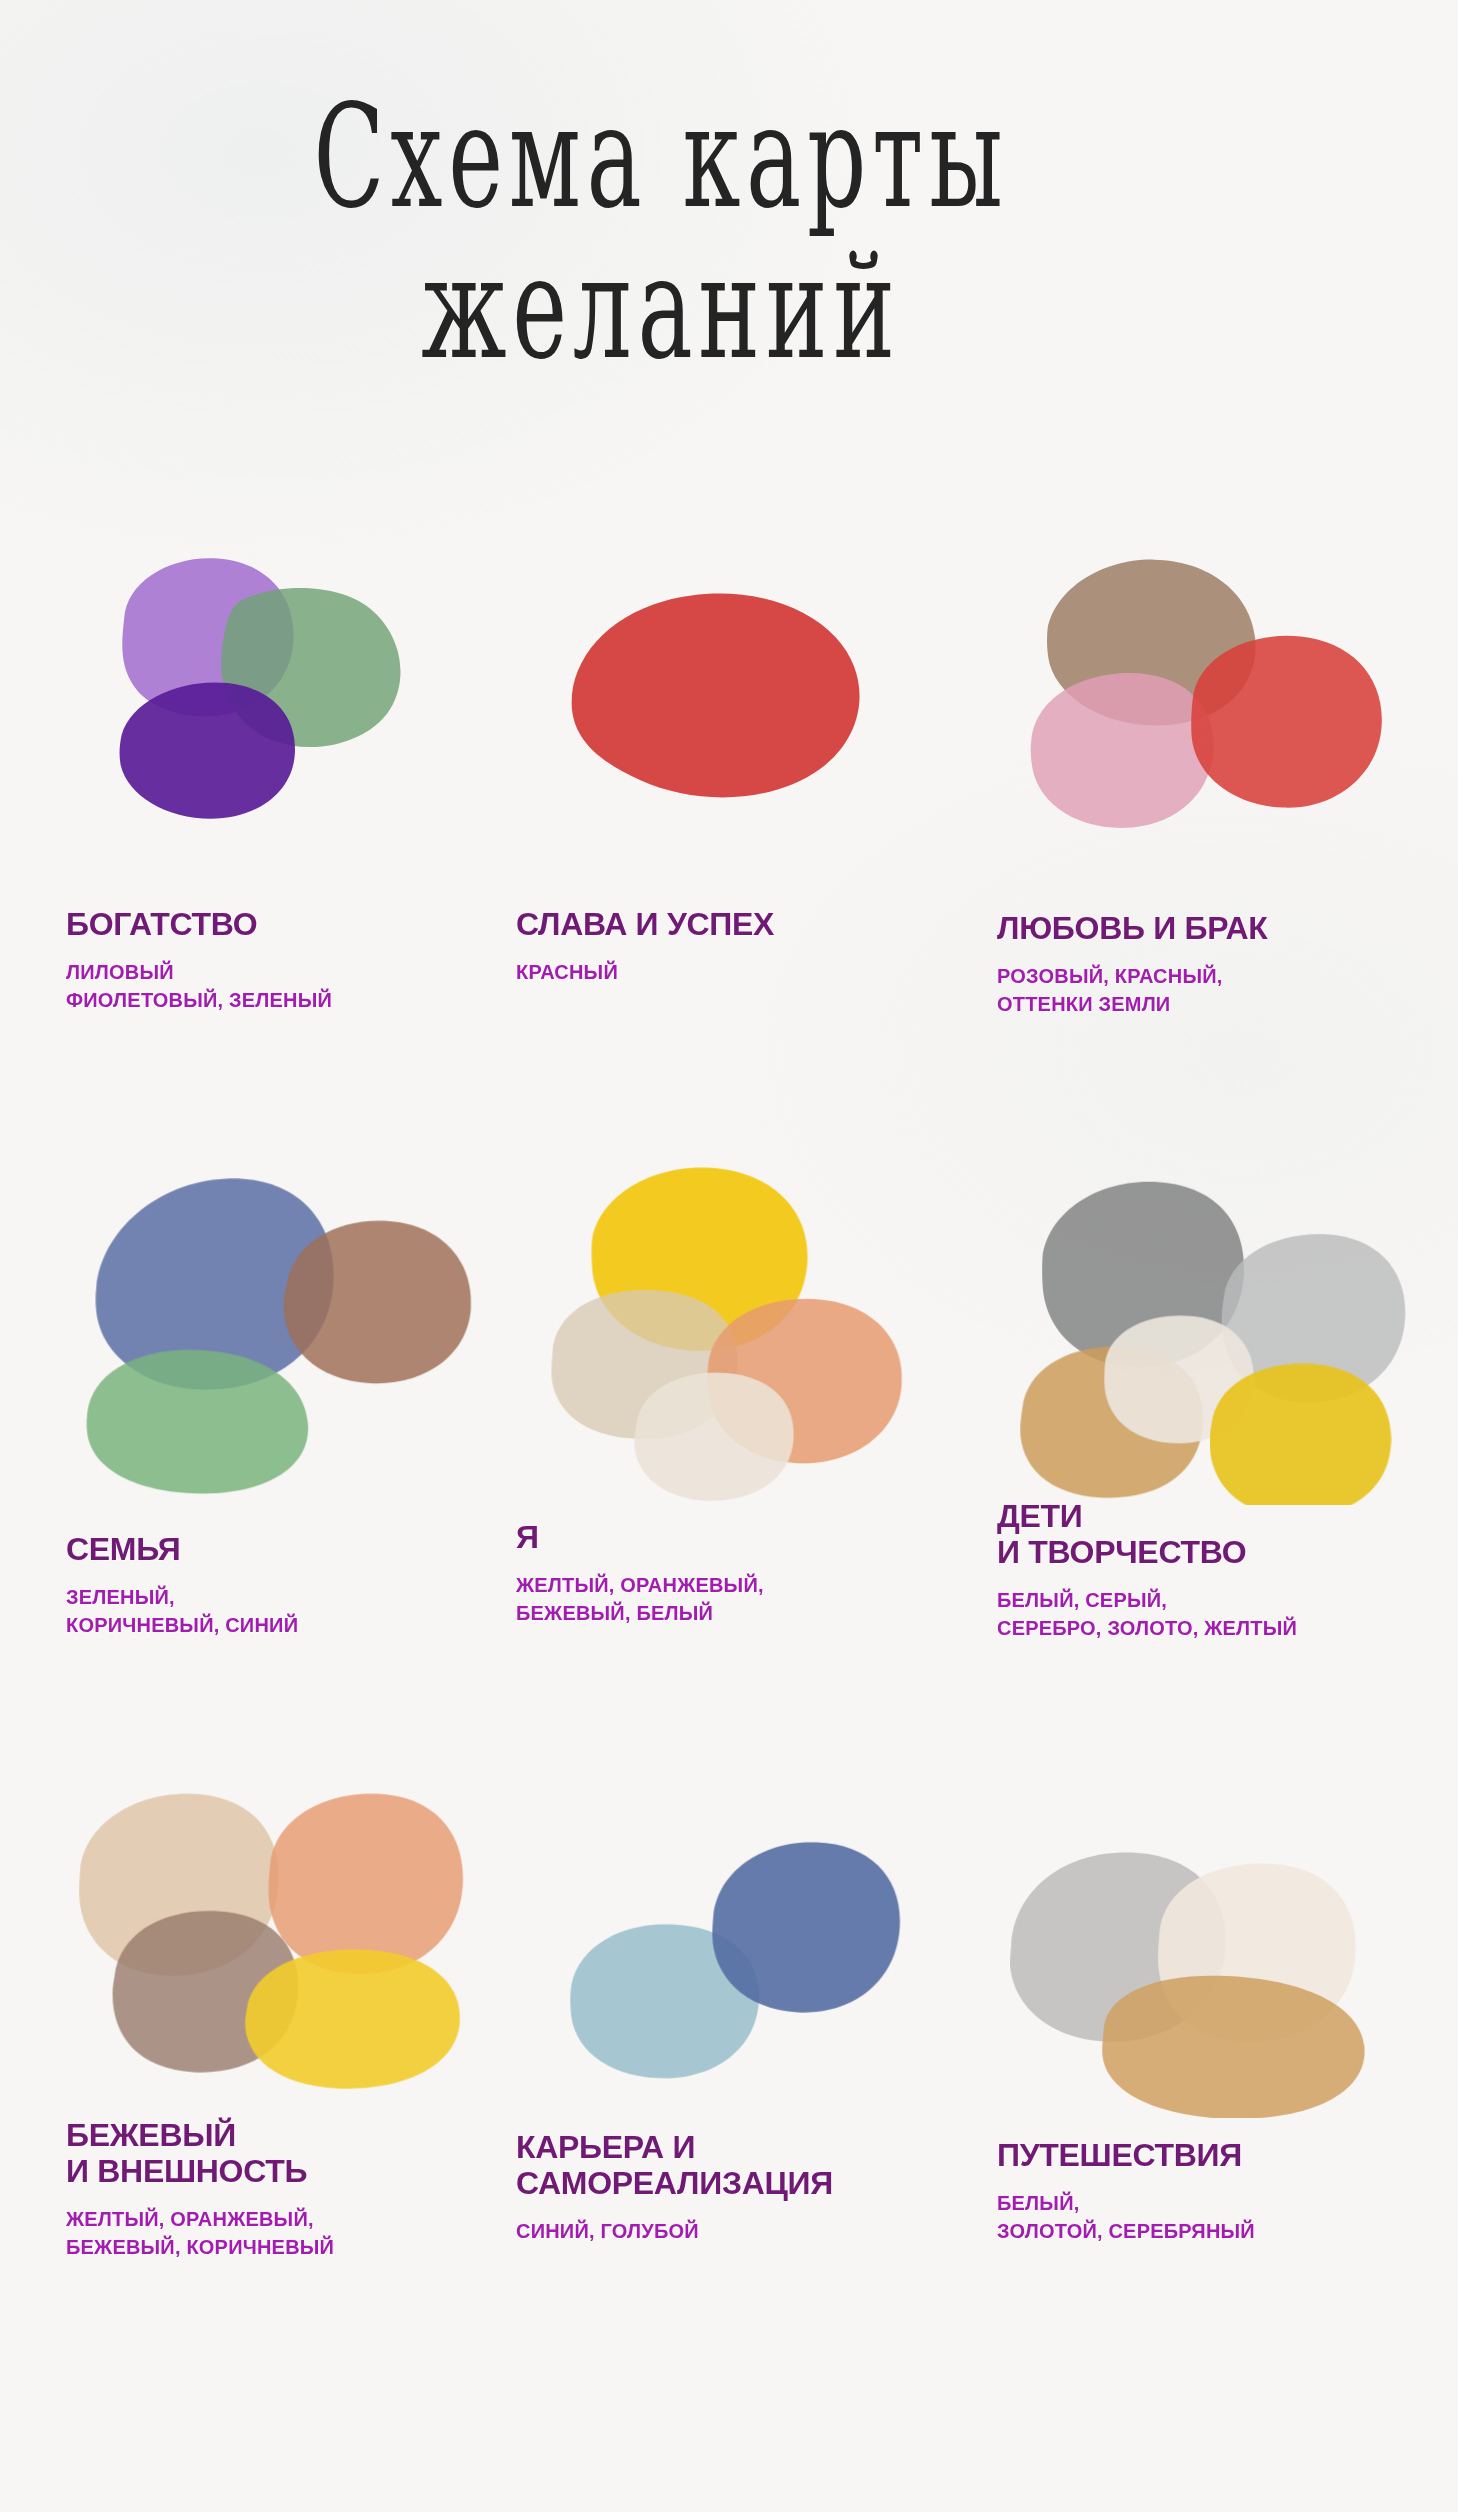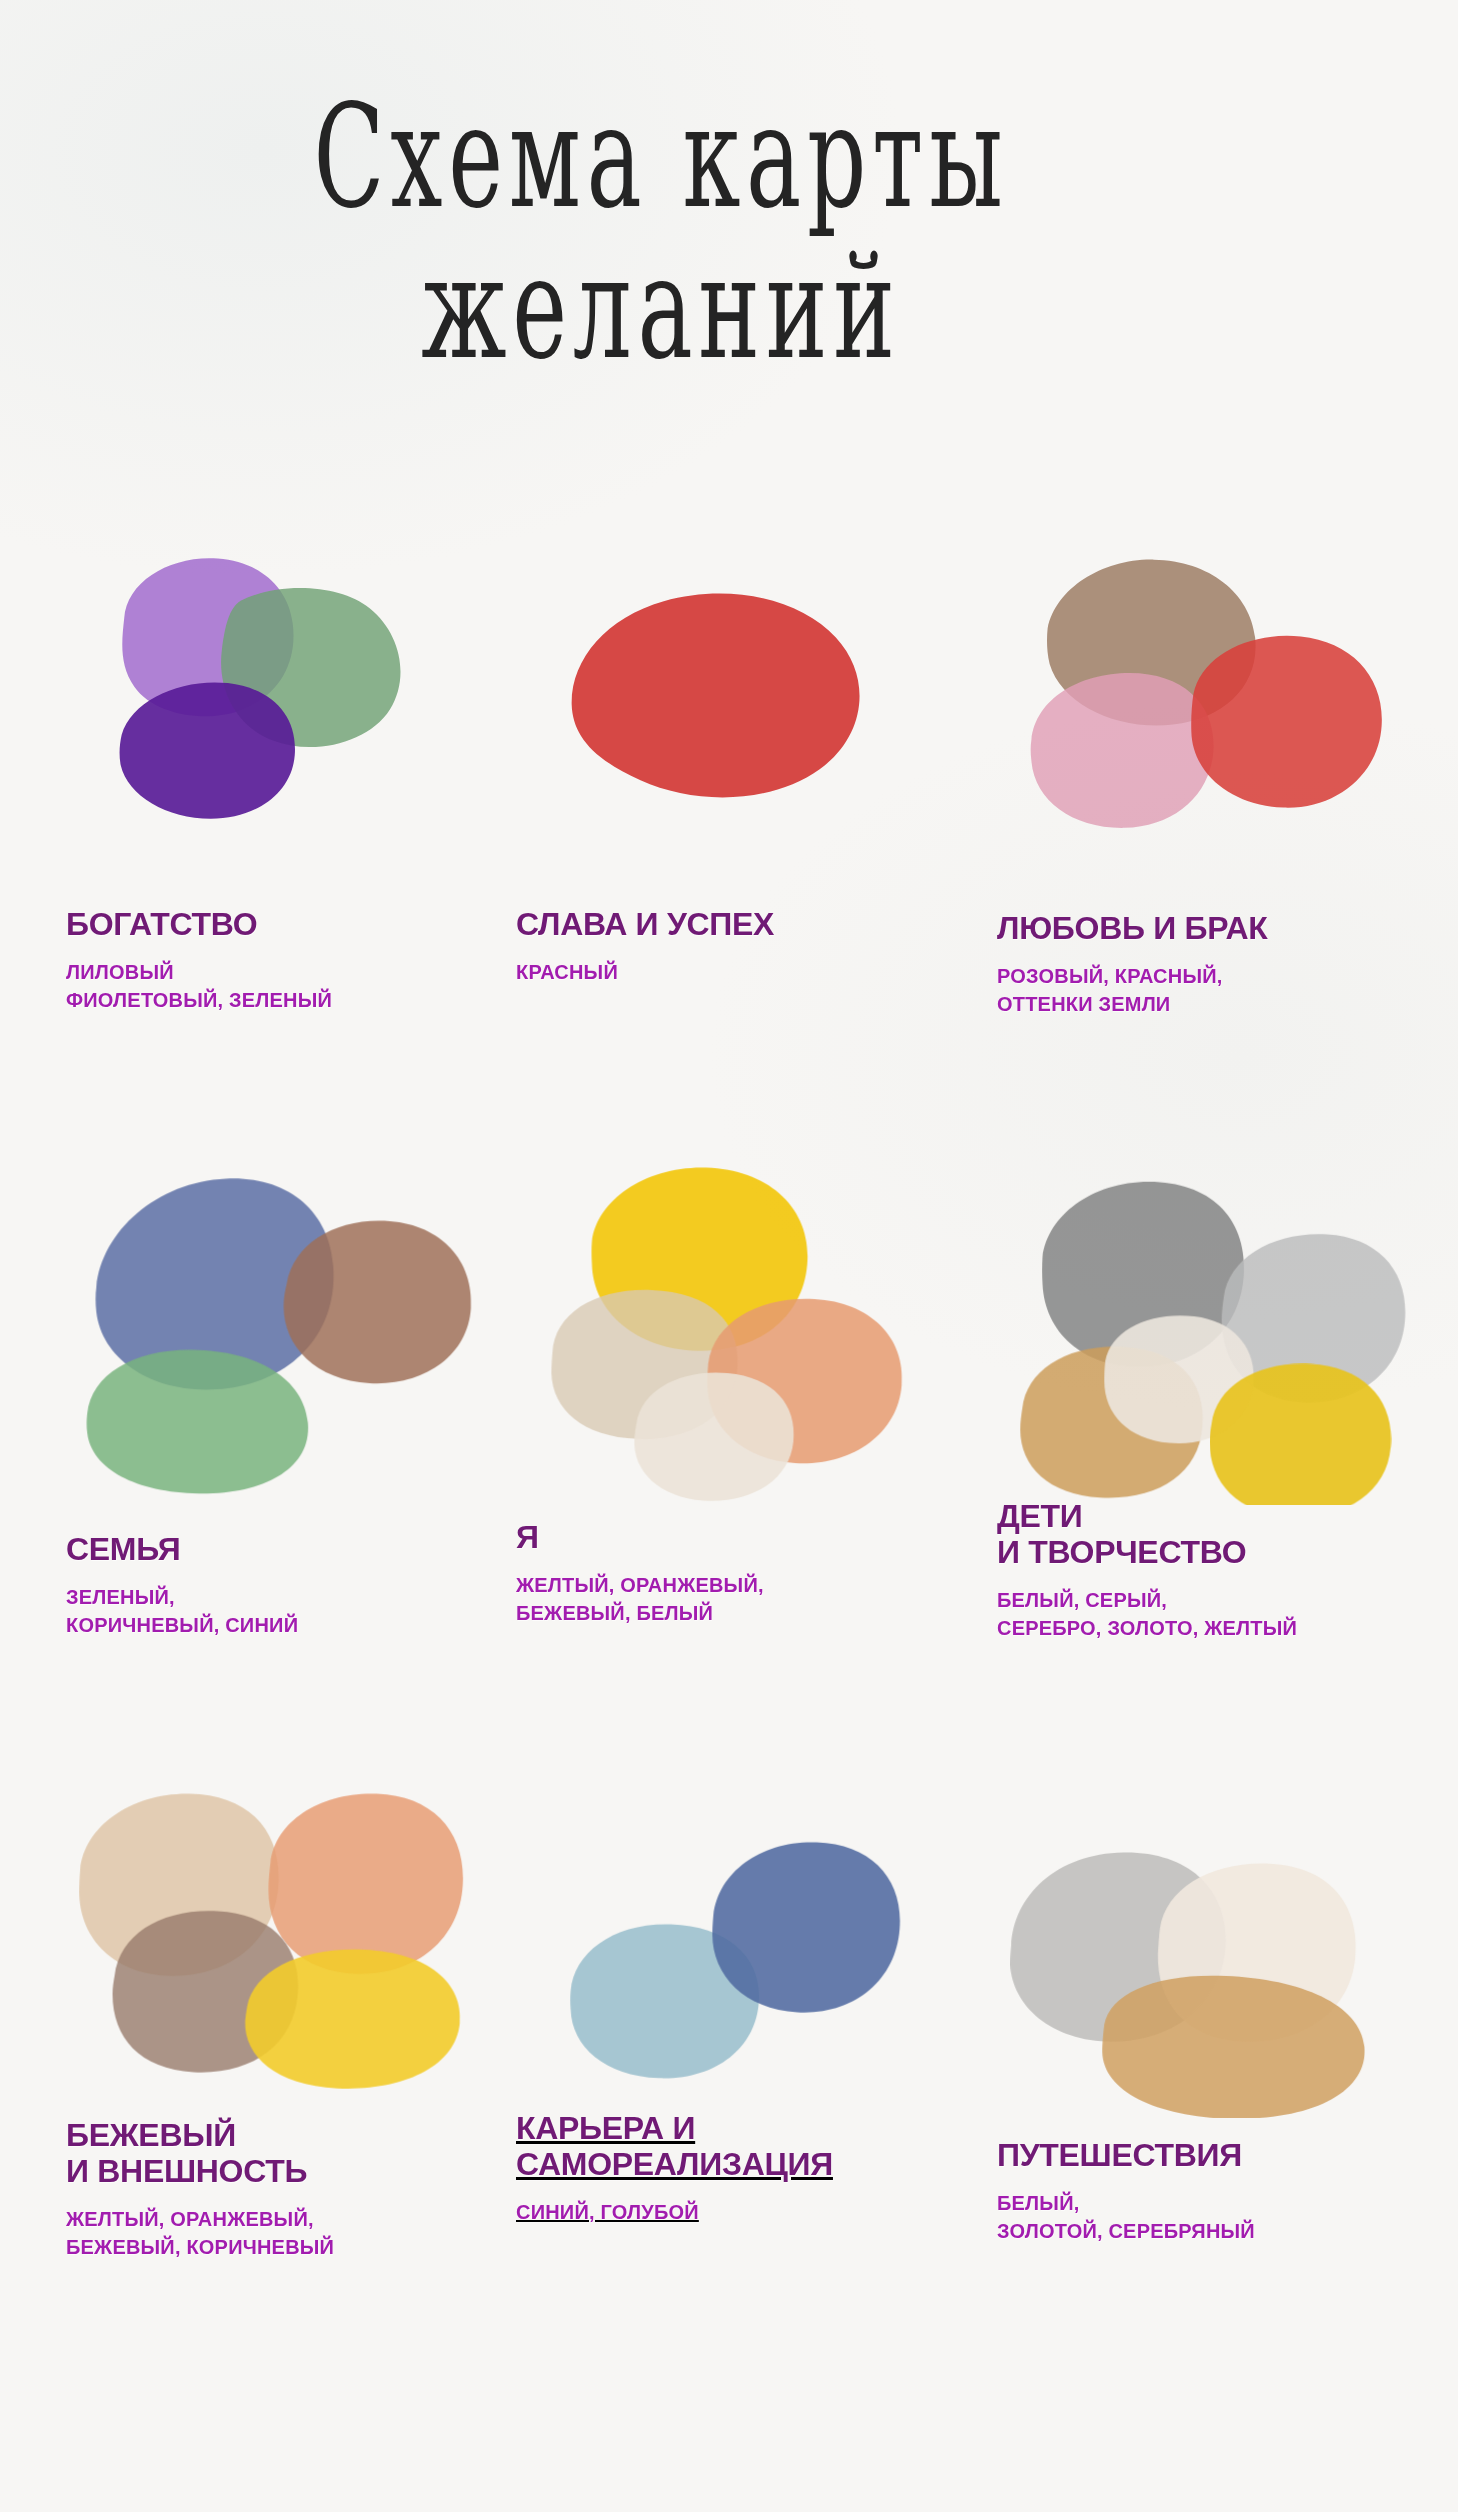--- a/index.html
+++ b/index.html
@@ -231,21 +231,21 @@
 
   <div class="card col2">
     <div class="art">
       <svg width="415" height="355" viewBox="0 0 820 700">
         <g style="mix-blend-mode:multiply">
           <path d="M108 450 C114 372, 196 314, 306 318 C420 322, 486 384, 480 470 C474 566, 390 626, 282 622 C176 618, 110 560, 108 486 C107 474, 107 462, 108 450 Z" fill="#9cc5d5" opacity="0.84"></path>
           <path d="M390 300 C400 212, 488 152, 594 156 C704 160, 766 230, 758 328 C750 432, 664 498, 556 492 C452 486, 388 420, 388 338 C388 324, 389 312, 390 300 Z" fill="#536ea9" opacity="0.88"></path>
         </g>
       </svg>
     </div>
-    <div class="labels" style="top: 348px; text-decoration: underline;">
+    <div class="labels" style="top: 367px;">
       <h2 class="cat-title">КАРЬЕРА И
 САМОРЕАЛИЗАЦИЯ</h2>
       <p class="cat-colors">СИНИЙ, ГОЛУБОЙ</p>
     </div>
   </div>
 
   <div class="card col3">
     <div class="art">
       <svg width="415" height="355" viewBox="0 0 820 700">
         <g style="mix-blend-mode:multiply">

